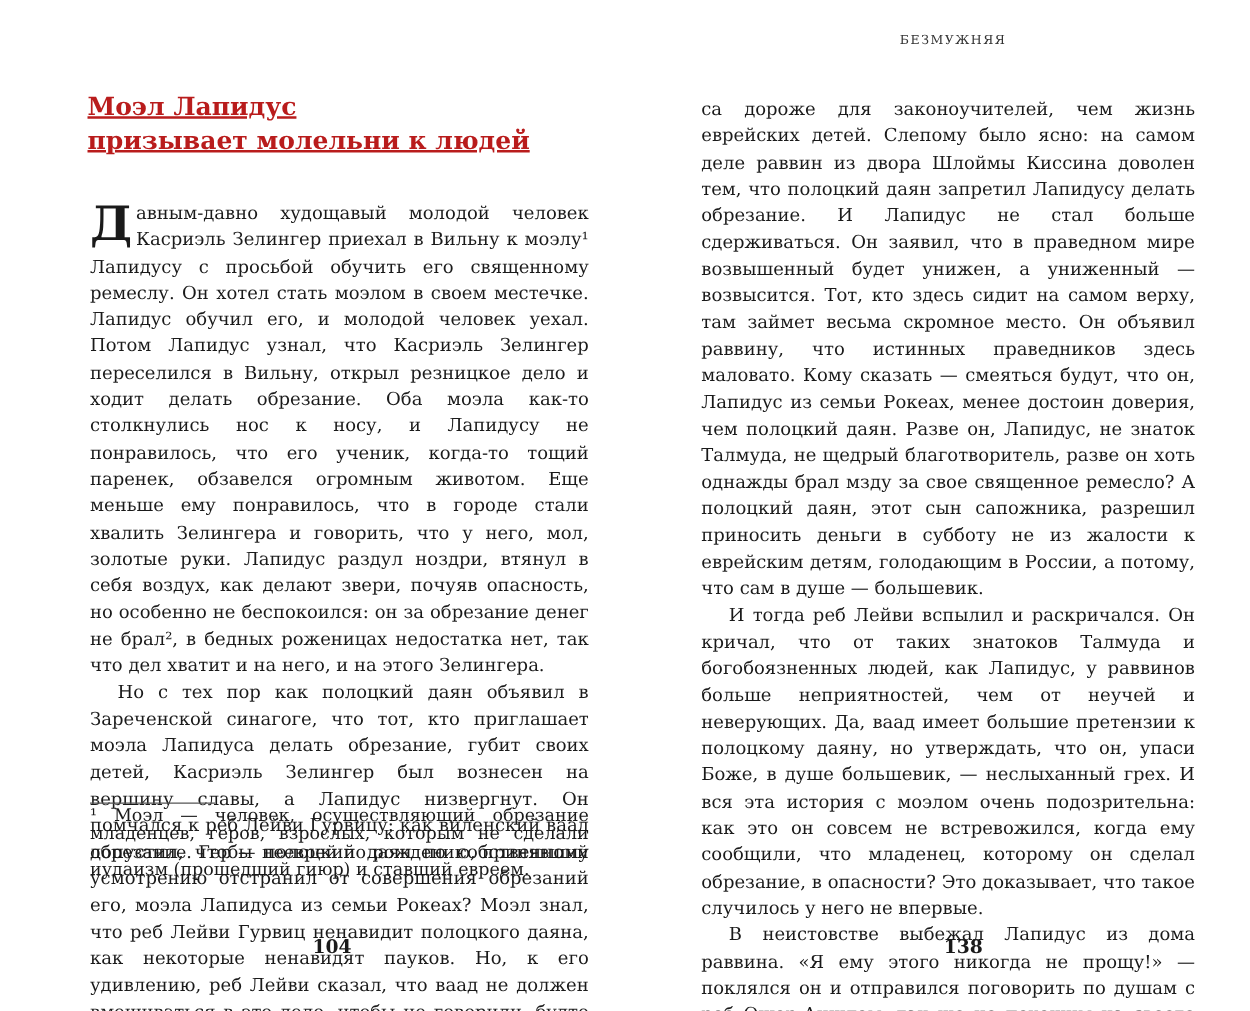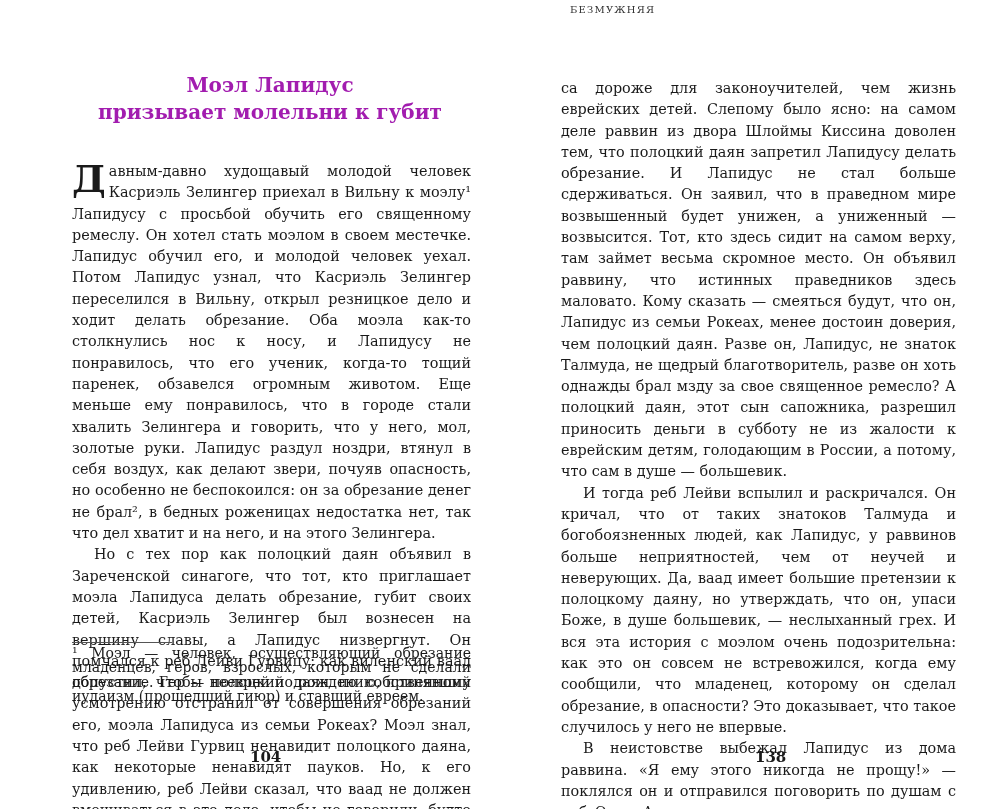--- a/index.html
+++ b/index.html
@@ -1,44 +1,44 @@
 <!DOCTYPE html>
 <html><head>
   <meta charset="utf-8">
   <style>
     html, body { margin: 0; padding: 0; background: #ffffff; }
     body { width: 1000px; height: 809px; position: relative; overflow: hidden;
       font-family: "DejaVu Serif", "Liberation Serif", serif; color: #1a1a1a; }
     .page { position: absolute; top: 0; height: 809px; }
     .page-left { left: 0; width: 500px; }
     .page-right { left: 500px; width: 500px; }
-    .running-head { position: absolute; top: 4px; left: 570px; width: 385px; text-align: left;
+    .running-head { position: absolute; top: 27px; left: 570px; width: 385px; text-align: center;
       font-size: 10px; letter-spacing: 1.2px; color: #333; }
-    .chapter-title { position: absolute; top: 72px; left: 70px; width: 400px; text-align: center;
-      font-size: 20px; font-weight: bold; line-height: 27px; color: #a21caf; }
+    .chapter-title { position: absolute; top: 72px; left: 70px; width: 400px; text-align: left;
+      font-size: 20px; font-weight: bold; line-height: 27px; color: #b91c1c; text-decoration: underline; }
     .text-block { position: absolute; font-size: 14.4px; line-height: 21.3px; text-align: justify; }
     .left-text { top: 161px; left: 72px; width: 399px; }
     .right-text { top: 78px; left: 561px; width: 395px; }
     .text-block p { margin: 0; }
     .text-block p.indent { text-indent: 22px; }
     .dropcap { float: left; font-size: 38px; line-height: 32px; font-weight: bold; margin: 2px 3px 0 0; }
     .fn-rule { position: absolute; top: 642px; left: 72px; width: 100px; border-top: 1px solid #555; }
     .footnotes { position: absolute; top: 646px; left: 72px; width: 399px; font-size: 14px; line-height: 14.4px; text-align: justify; }
     .footnotes p { margin: 0; }
     .page-number { position: absolute; top: 748px; font-size: 15px; font-weight: bold; }
     .pn-left { left: 250px; }
     .pn-right { left: 755px; }
   </style>
 </head>
 <body>
 
 <div class="page page-left">
   <div class="chapter-title">
     <div>Моэл Лапидус</div>
-    <div>призывает молельни к губит</div>
+    <div>призывает молельни к людей</div>
   </div>
   <div class="text-block left-text">
     <p><span class="dropcap">Д</span><span>авным-давно худощавый молодой человек Касриэль Зелингер приехал в Вильну к моэлу¹ Лапидусу с просьбой обучить его священному ремеслу. Он хотел стать моэлом в своем местечке. Лапидус обучил его, и молодой человек уехал. Потом Лапидус узнал, что Касриэль Зелингер переселился в Вильну, открыл резницкое дело и ходит делать обрезание. Оба моэла как-то столкнулись нос к носу, и Лапидусу не понравилось, что его ученик, когда-то тощий паренек, обзавелся огромным животом. Еще меньше ему понравилось, что в городе стали хвалить Зелингера и говорить, что у него, мол, золотые руки. Лапидус раздул ноздри, втянул в себя воздух, как делают звери, почуяв опасность, но особенно не беспокоился: он за обрезание денег не брал², в бедных роженицах недостатка нет, так что дел хватит и на него, и на этого Зелингера.</span></p>
     <p class="indent">Но с тех пор как полоцкий даян объявил в Зареченской синагоге, что тот, кто приглашает моэла Лапидуса делать обрезание, губит своих детей, Касриэль Зелингер был вознесен на вершину славы, а Лапидус низвергнут. Он помчался к реб Лейви Гурвицу: как виленский ваад допустил, чтобы полоцкий даян по собственному усмотрению отстранил от совершения обрезаний его, моэла Лапидуса из семьи Рокеах? Моэл знал, что реб Лейви Гурвиц ненавидит полоцкого даяна, как некоторые ненавидят пауков. Но, к его удивлению, реб Лейви сказал, что ваад не должен вмешиваться в это дело, чтобы не говорили, будто честь моэла Лапиду-</p>
   </div>
   <div class="fn-rule"></div>
   <div class="footnotes">
     <p>¹ Моэл — человек, осуществляющий обрезание младенцев, геров, взрослых, которым не сделали обрезание. Гер — нееврей по рождению, принявший иудаизм (прошедший гиюр) и ставший евреем.</p>
   </div>
   <div class="page-number pn-left">104</div>

